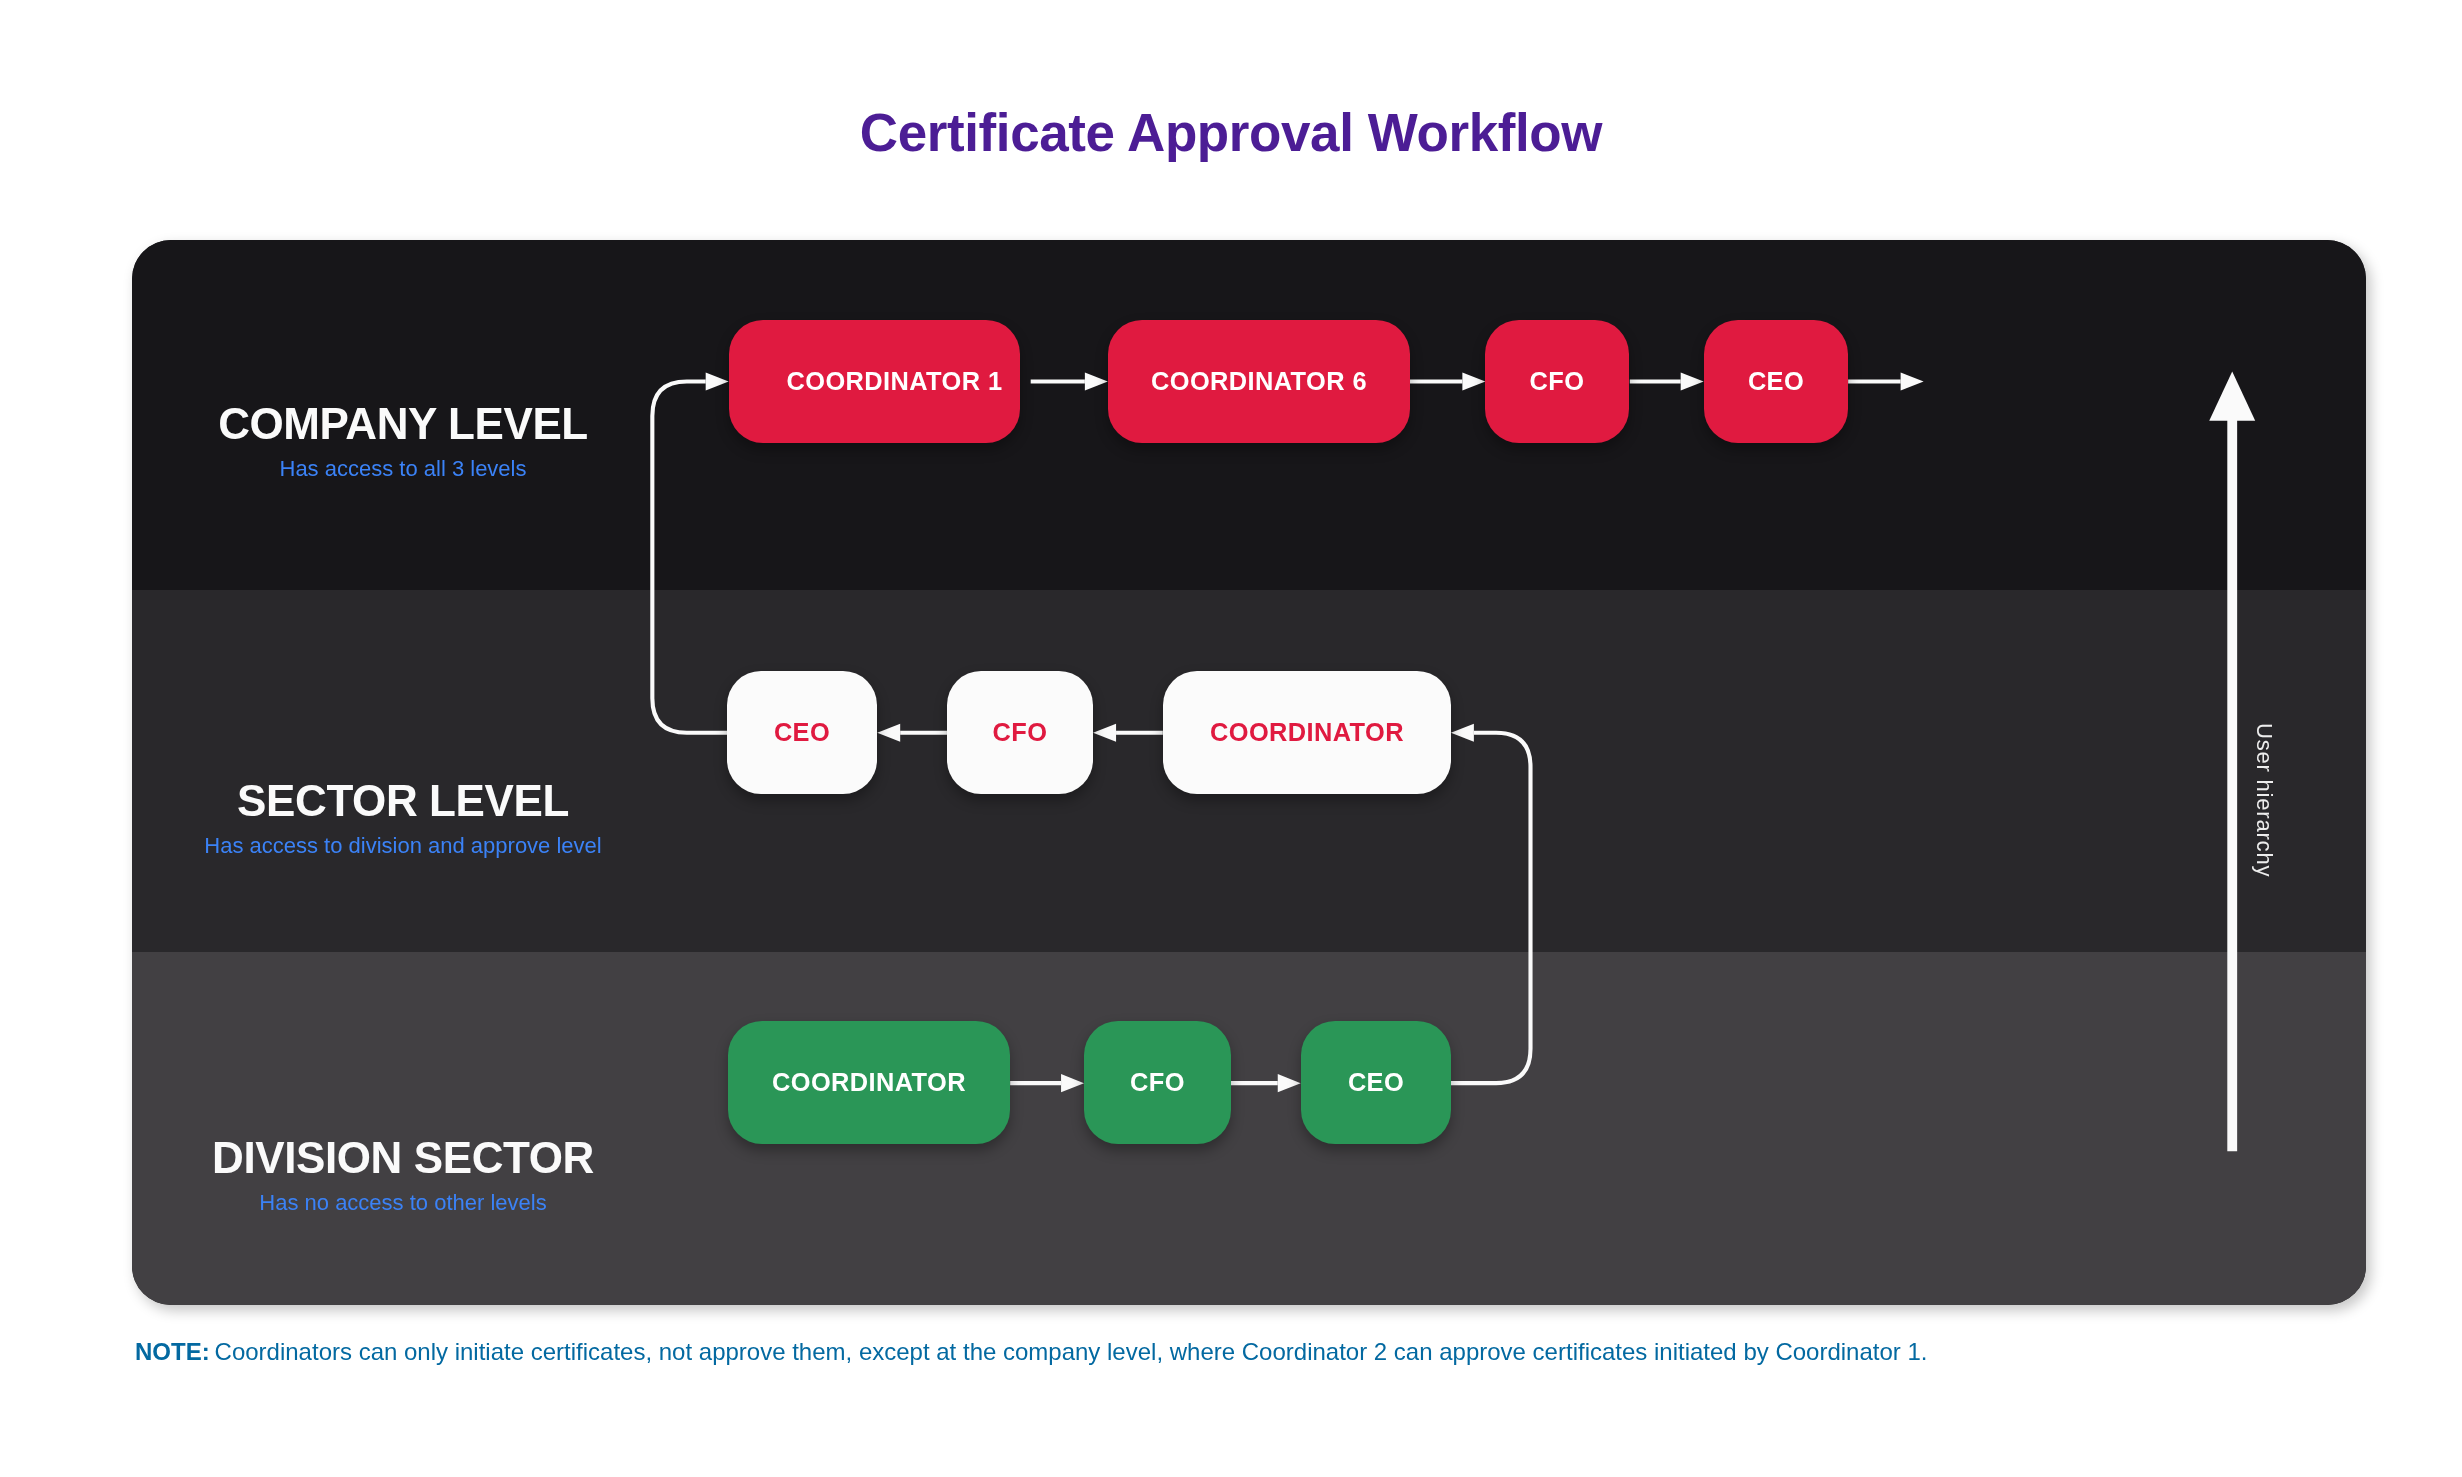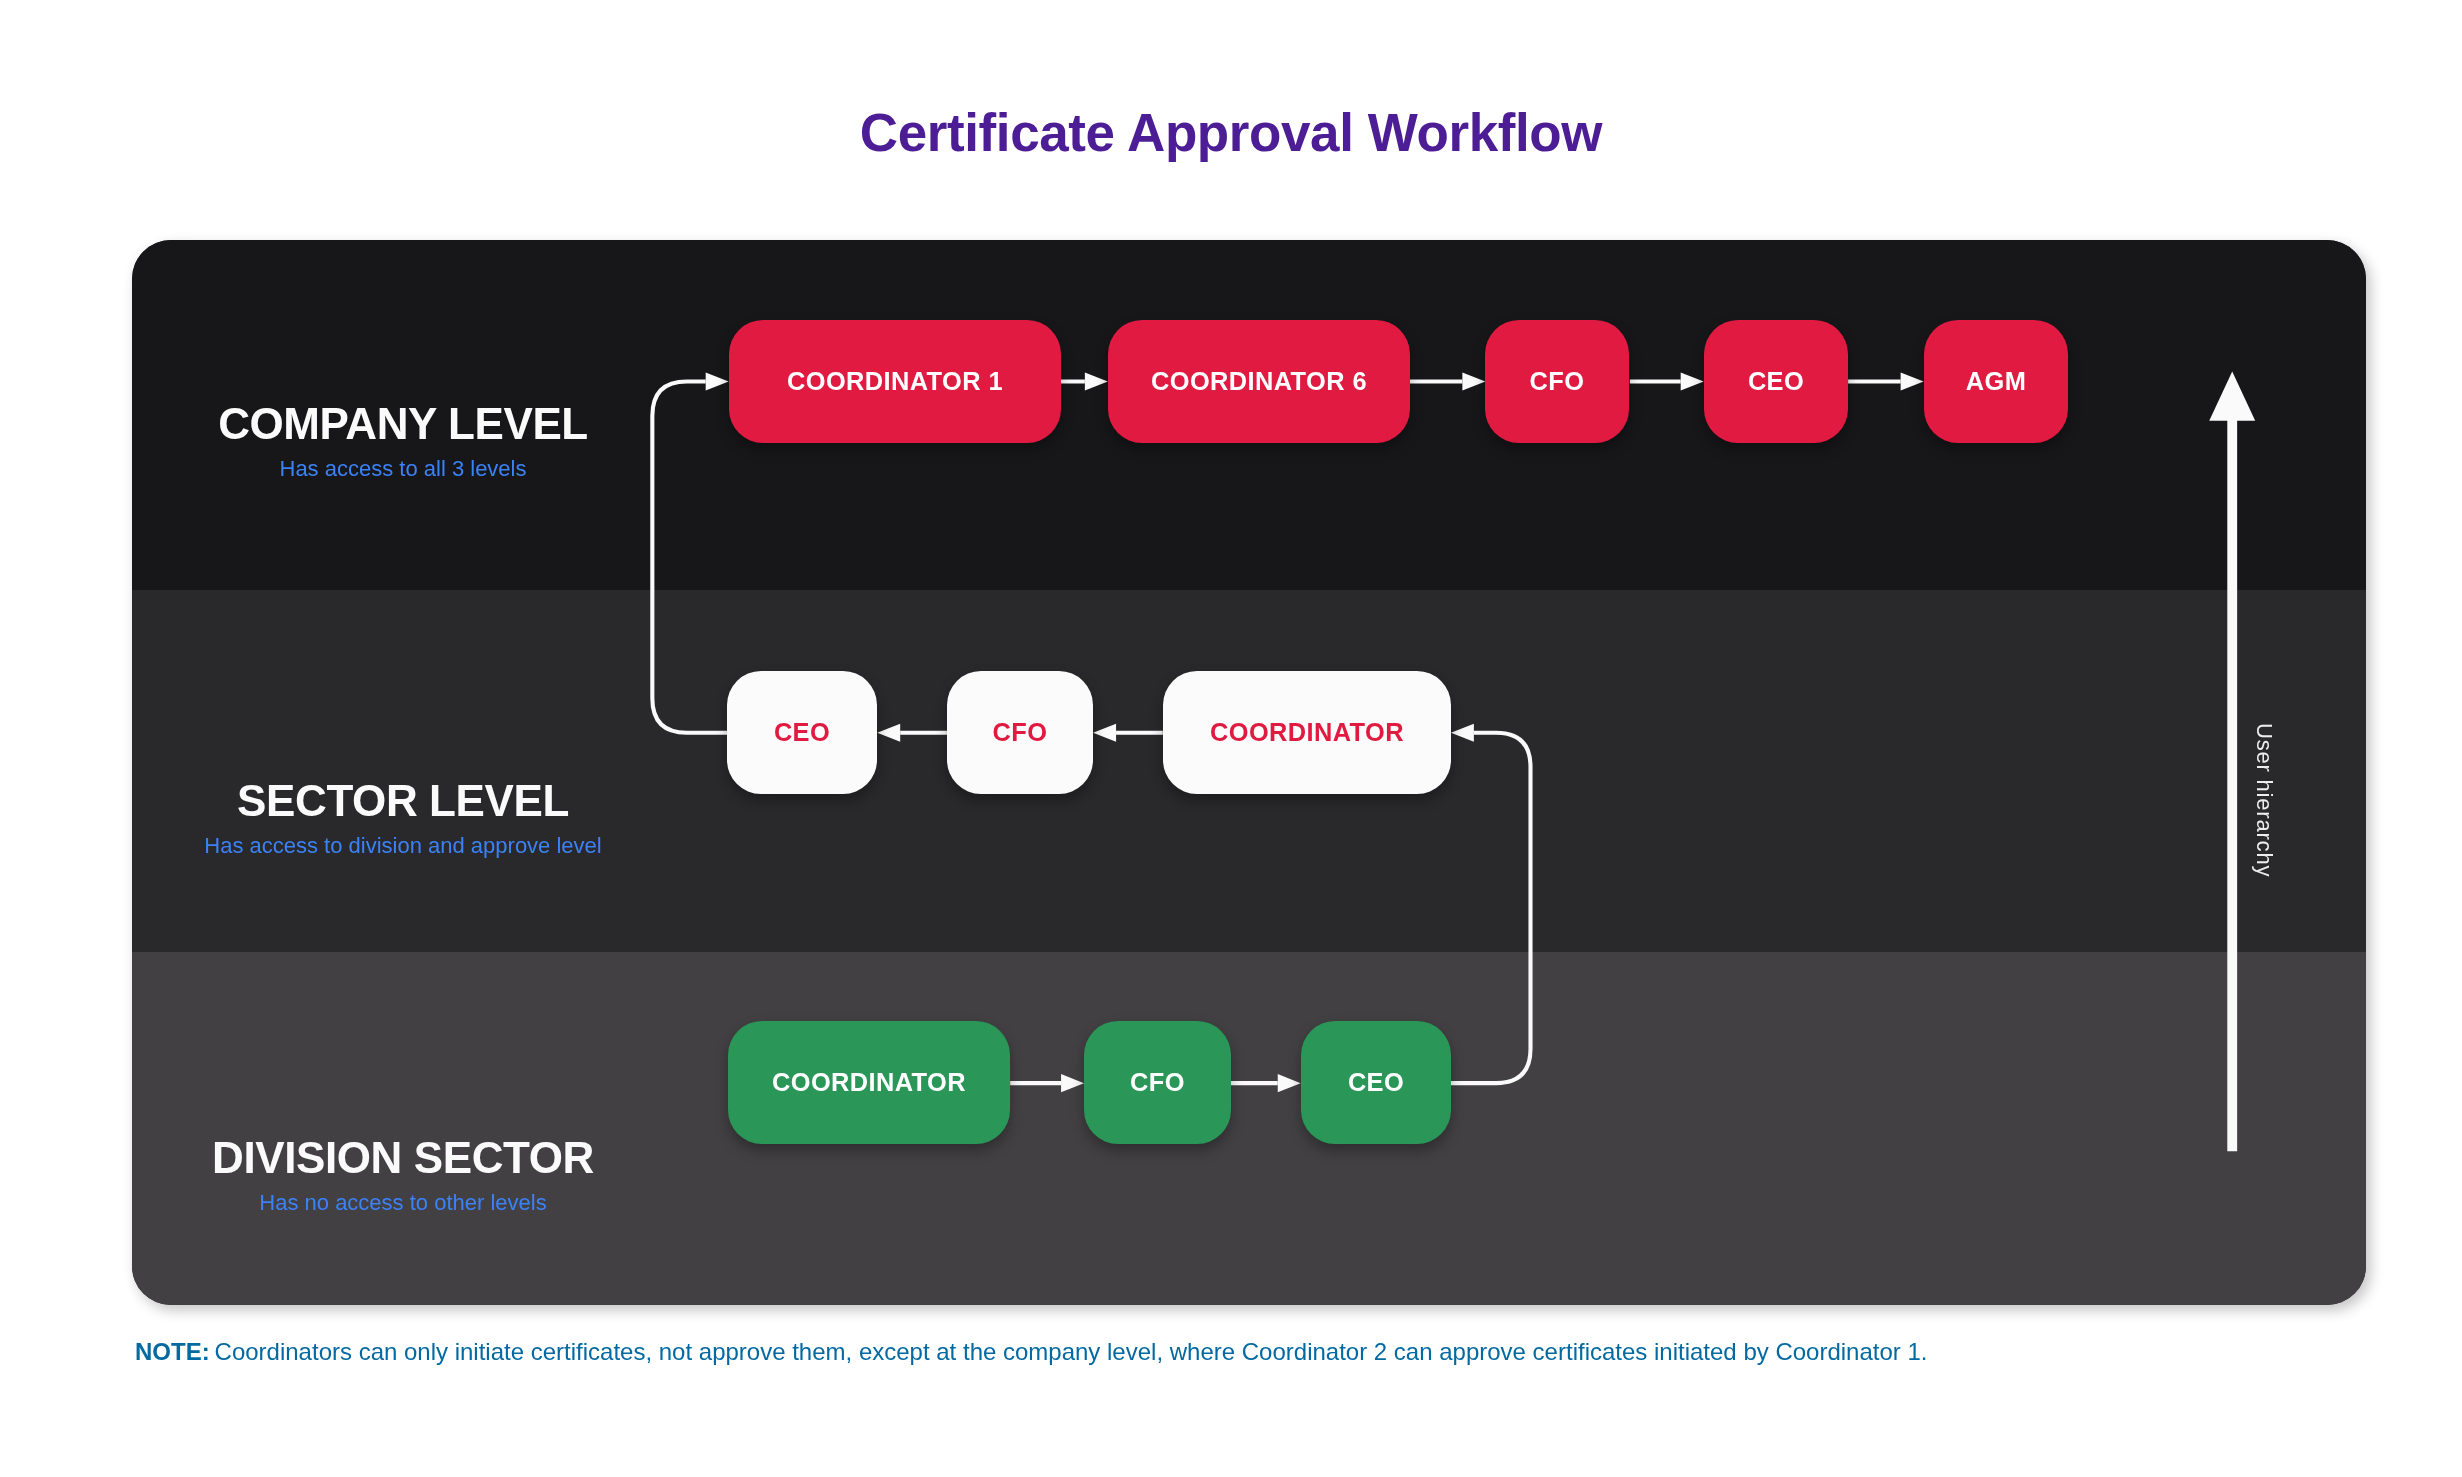--- a/index.html
+++ b/index.html
@@ -106,34 +106,31 @@
     </div>
     <div class="level-label label-sector">
       <div class="level-name">SECTOR LEVEL</div>
       <div class="level-desc">Has access to division and approve level</div>
     </div>
     <div class="level-label label-division">
       <div class="level-name">DIVISION SECTOR</div>
       <div class="level-desc">Has no access to other levels</div>
     </div>
 
-    <div class="node node-red row-company" style="left:597px;width:332px;">
+    <div class="node node-red row-company" style="left:597px;width:251px;padding-left:40px;">
       <span>COORDINATOR 1</span>
     </div>
     <div class="node node-red row-company" style="left:976px;width:302px;">
       <span>COORDINATOR 6</span>
     </div>
     <div class="node node-red row-company" style="left:1353px;width:144px;">
       <span>CFO</span>
     </div>
     <div class="node node-red row-company" style="left:1572px;width:144px;">
       <span>CEO</span>
-    </div>
-    <div class="node node-red row-company" style="left:1792px;width:144px;">
-      <span>AGM</span>
     </div>
 
     <div class="node node-white row-sector" style="left:595px;width:150px;">
       <span>CEO</span>
     </div>
     <div class="node node-white row-sector" style="left:815px;width:146px;">
       <span>CFO</span>
     </div>
     <div class="node node-white row-sector" style="left:1031px;width:288px;">
       <span>COORDINATOR</span>

